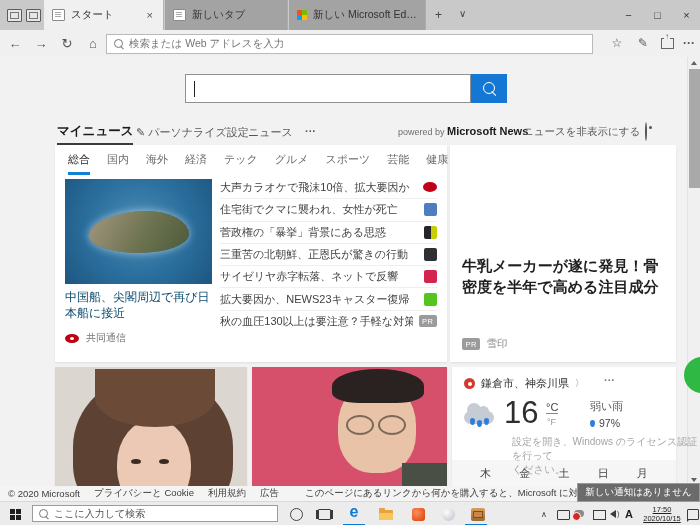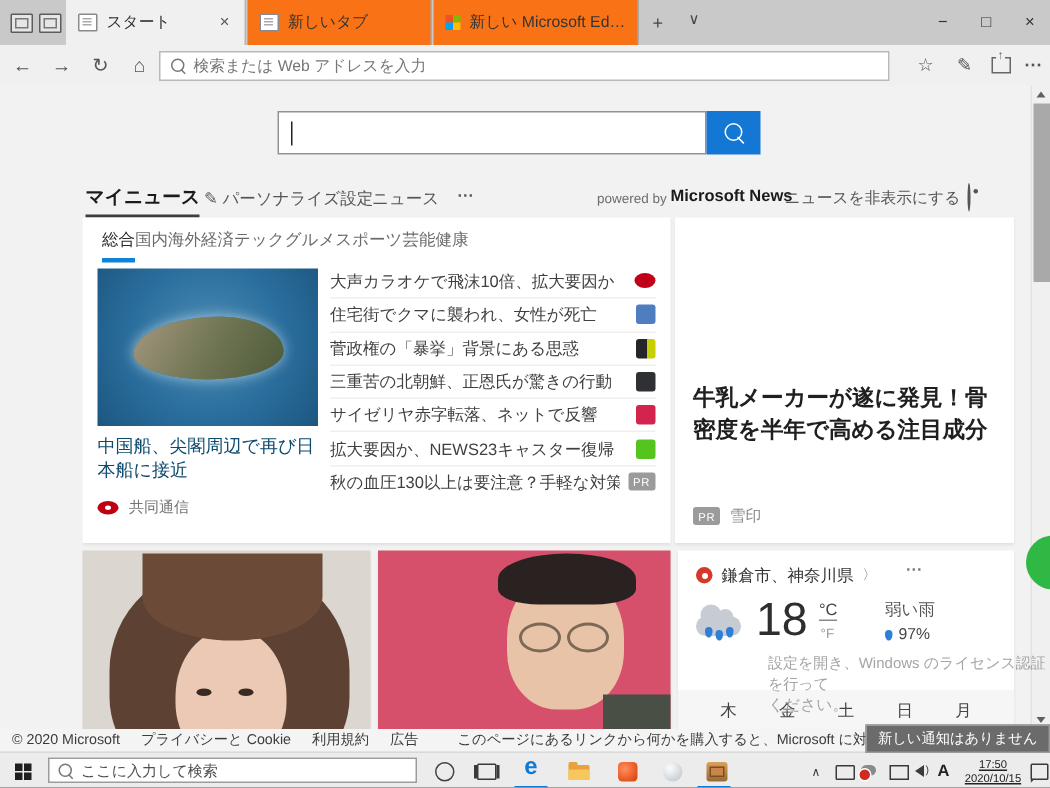--- a/index.html
+++ b/index.html
@@ -3,21 +3,21 @@
 <meta charset="utf-8">
 <style>
   html,body{margin:0;padding:0;background:#555;}
   #app{position:relative;width:700px;height:525px;overflow:hidden;background:#f2f2f2;
        font-family:"Liberation Sans","DejaVu Sans",sans-serif;-webkit-font-smoothing:antialiased;}
   .abs{position:absolute;}
   
   #titlebar{position:absolute;left:0;top:0;width:700px;height:30px;background:#c9c9c9;}
   .winico{position:absolute;top:9px;width:13px;height:11px;border:1px solid #5c5c5c;border-radius:1px;background:#e6e6e6;}
   .winico i{position:absolute;left:2px;top:2px;width:7px;height:5px;border:1px solid #777;display:block;}
-  .tab{position:absolute;top:0;height:30px;box-sizing:border-box;background:#f97316;border-right:1px solid #ababab;
+  .tab{position:absolute;top:0;height:30px;box-sizing:border-box;background:#a3a3a3;border-right:1px solid #ababab;
        display:flex;align-items:center;padding:0 8px;font-size:10.5px;color:#333;white-space:nowrap;overflow:hidden;}
   .tab.active{background:#f0f0f0;border-right:1px solid #b5b5b5;}
   .pageico{width:11px;height:10px;border:1px solid #8a8a8a;border-radius:1px;background:#fff;margin-right:6px;flex:none;position:relative;}
   .pageico:before{content:"";position:absolute;left:2px;top:2px;width:6px;height:1px;background:#aaa;box-shadow:0 2px 0 #aaa,0 4px 0 #aaa;}
   .tlabel{overflow:hidden;text-overflow:ellipsis;flex:1;}
   .tclose{flex:none;margin-left:6px;color:#555;font-size:11px;padding:0 2px;}
   .mslogo{width:10px;height:10px;flex:none;margin-right:6px;display:grid;grid-template-columns:5px 5px;grid-template-rows:5px 5px;gap:0px;}
   .mslogo span{width:4.5px;height:4.5px;display:block;}
   .tbbtn{position:absolute;top:6px;font-size:12px;color:#444;padding:2px 5px;}
   .wc{position:absolute;top:0;width:29px;height:30px;text-align:center;line-height:30px;font-size:11px;color:#333;}
@@ -151,21 +151,21 @@
     <span class="abs" style="left:57px;top:66px;" id="mynews">マイニュース</span>
     <span class="abs hlink" style="left:248px;top:68px;">ニュース</span>
     <span class="abs hlink" style="left:305px;top:68px;font-weight:bold;">···</span>
     <span class="abs" style="left:398px;top:70px;font-size:9px;color:#6e6e6e;">powered by</span>
     <span class="abs" style="left:447px;top:68px;font-size:11px;font-weight:bold;color:#1a1a1a;">Microsoft News</span>
     <span class="abs hlink" style="left:523px;top:68px;font-size:10.5px;">ニュースを非表示にする</span>
     <span class="abs gear" style="left:645px;top:66px;"></span>
 
     
     <div class="card" style="left:55px;top:88px;width:392px;height:217px;">
-      <div class="abs" style="left:13px;top:7px;width:368px;display:flex;">
+      <div class="abs" style="left:13px;top:7px;width:368px;display:flex;gap:17px;">
         <span class="cat active">総合</span>
         <span class="cat">国内</span>
         <span class="cat">海外</span>
         <span class="cat">経済</span>
         <span class="cat">テック</span>
         <span class="cat">グルメ</span>
         <span class="cat">スポーツ</span>
         <span class="cat">芸能</span>
         <span class="cat">健康</span>
       </div>
@@ -243,21 +243,21 @@
         <span class="pin"></span>
         <span style="font-size:11px;color:#333;">鎌倉市、神奈川県</span>
         <span style="font-size:9px;color:#777;">〉</span>
       </div>
       <span class="abs" style="left:152px;top:7px;font-size:11px;color:#777;font-weight:bold;">···</span>
       <div class="cloud" style="left:12px;top:44px;">
         <span class="drop" style="left:6px;top:7px;"></span>
           <span class="drop" style="left:13px;top:9px;"></span>
           <span class="drop" style="left:20px;top:7px;"></span>
       </div>
-      <span class="abs" style="left:52px;top:28px;font-size:31px;color:#2e2e2e;font-weight:300;">18</span>
+      <span class="abs" style="left:52px;top:28px;font-size:31px;color:#2e2e2e;font-weight:300;">16</span>
       <span class="abs" style="left:94px;top:34px;font-size:11px;color:#444;border-bottom:1px solid #888;">°C</span>
       <span class="abs" style="left:95px;top:50px;font-size:9px;color:#9a9a9a;">°F</span>
       <span class="abs" style="left:138px;top:32px;font-size:11px;color:#555;">弱い雨</span>
       <div class="abs" style="left:138px;top:50px;display:flex;align-items:center;gap:4px;">
         <span class="drop" style="position:static;"></span>
         <span style="font-size:10.5px;color:#444;">97%</span>
       </div>
       <div class="abs" style="left:0;top:93px;width:224px;height:26px;background:#f6f6f6;display:flex;align-items:center;justify-content:space-around;padding:0 14px;box-sizing:border-box;">
         <span style="font-size:11px;color:#444;">木</span>
         <span style="font-size:11px;color:#444;">金</span>

